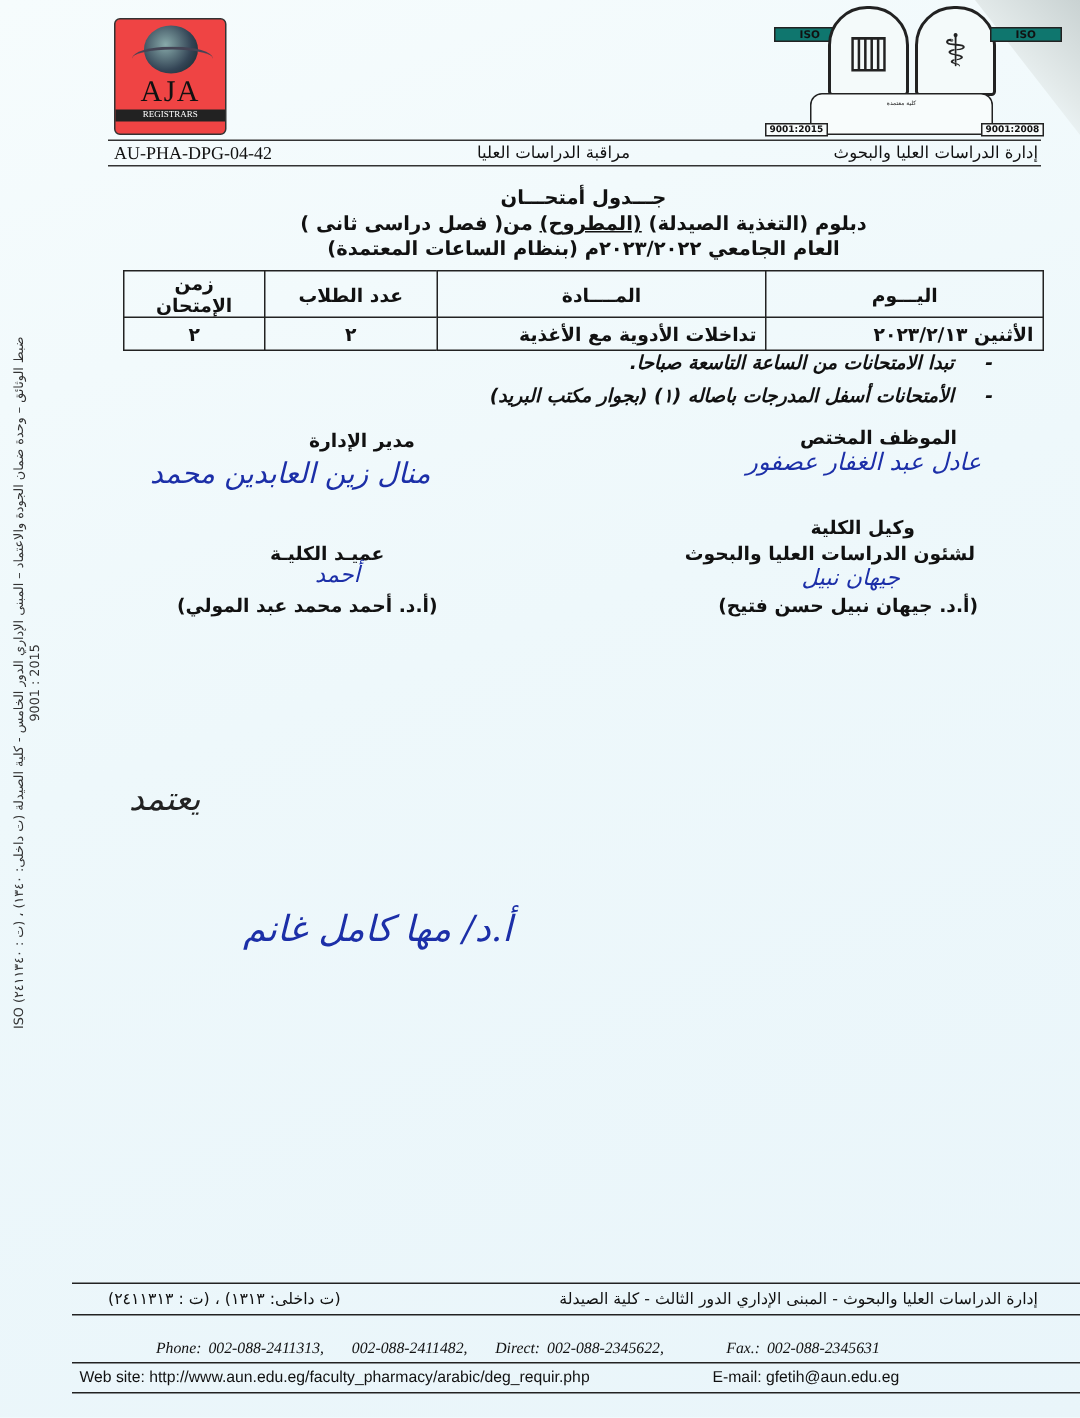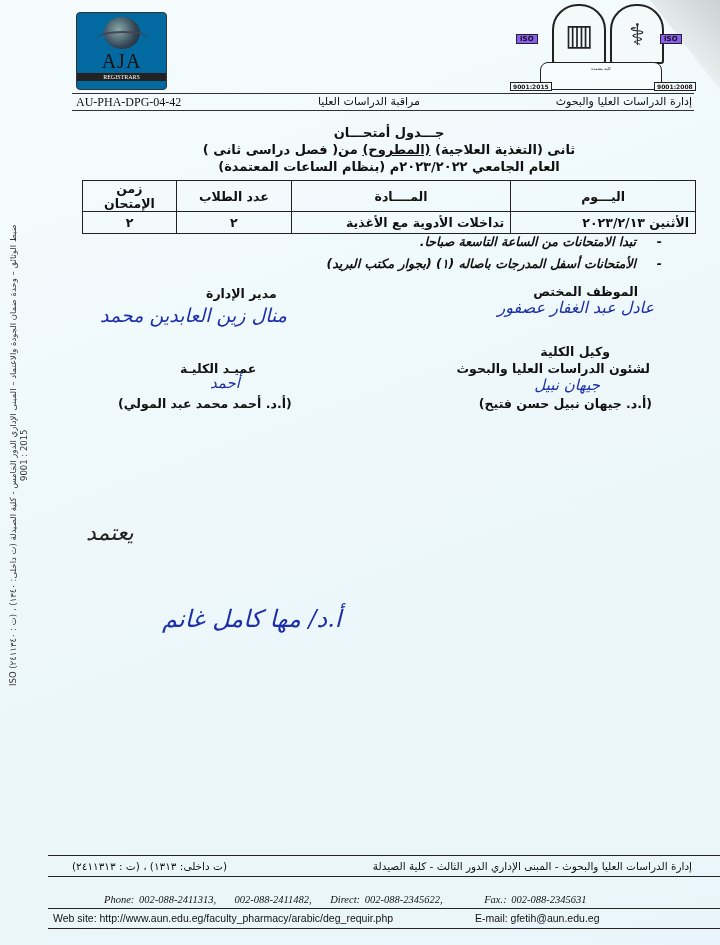--- a/index.html
+++ b/index.html
@@ -18,22 +18,22 @@
   .corner-fold {
     position: absolute; right: 0; top: 0; width: 70px; height: 90px;
     background: linear-gradient(225deg, #c9d2d2 0%, #e3eaea 45%, rgba(240,248,250,0) 70%);
     clip-path: polygon(0 0, 100% 0, 100% 100%);
     z-index: 1;
   }
   .content { position: absolute; inset: 0; z-index: 2; }
 
   
   .aja-logo {
-    position: absolute; left: 76px; top: 12px; width: 91px; height: 78px;
-    border: 1px solid #333; border-radius: 4px; background: #0369a1;
+    position: absolute; left: 76px; top: 12px; width: 75px; height: 78px;
+    border: 1px solid #333; border-radius: 4px; background: #ef4444;
     display: flex; flex-direction: column; align-items: center; padding-top: 4px;
   }
   .aja-globe {
     width: 36px; height: 32px; border-radius: 50%;
     background: radial-gradient(circle at 40% 40%, #8aa 0%, #345 60%, #122 100%);
     position: relative;
   }
   .aja-globe::after {
     content: ""; position: absolute; left: -8px; right: -10px; top: 14px; height: 14px;
     border-top: 2px solid #445; border-radius: 50%;
@@ -43,21 +43,21 @@
 
   .uni-logo { position: absolute; left: 510px; top: 2px; width: 182px; height: 90px; }
   .uni-arch {
     position: absolute; top: 2px; width: 54px; height: 60px;
     border: 2px solid #222; border-radius: 26px 26px 3px 3px; background: #f4fafa;
   }
   .uni-arch.left { left: 42px; }
   .uni-arch.right { left: 100px; }
   .arch-glyph { position: absolute; inset: 6px; display: flex; align-items: center; justify-content: center; font-size: 30px; color: #222; }
   .iso-tag {
-    position: absolute; top: 32px; font-size: 7px; font-weight: bold; border: 1px solid #222; padding: 0 3px; background: #8b5cf6;
+    position: absolute; top: 16px; font-size: 7px; font-weight: bold; border: 1px solid #222; padding: 0 16px; background: #0f766e;
   }
   .iso-tag.left { left: 6px; }
   .iso-tag.right { left: 150px; }
   .uni-banner {
     position: absolute; left: 30px; top: 60px; width: 122px; height: 28px;
     border: 1px solid #222; border-radius: 8px; background: #f8fcfc;
     font-size: 4px; line-height: 5px; text-align: center; padding-top: 3px; color: #222;
   }
   .iso-num { position: absolute; top: 80px; font-size: 6px; font-weight: bold; border: 1px solid #222; padding: 0 2px; background: #f8fcfc; }
   .iso-num.left { left: 0px; }
@@ -135,21 +135,21 @@
 
   <div class="hdr-line" style="top:93px;"></div>
   <div class="hdr-code">AU-PHA-DPG-04-42</div>
   <div class="hdr-center">مراقبة الدراسات العليا</div>
   <div class="hdr-right">إدارة الدراسات العليا والبحوث</div>
   <div class="hdr-line" style="top:110px;"></div>
 
   <div class="titles">
     <div>جـــدول أمتحـــان</div>
     <div>
-      <span>ثانى (التغذية العلاجية)</span>
+      <span>دبلوم (التغذية الصيدلة)</span>
       <span class="u">(المطروح)</span>
       <span>من( فصل دراسى ثانى )</span>
     </div>
     <div>العام الجامعي ٢٠٢٣/٢٠٢٢م (بنظام الساعات المعتمدة)</div>
   </div>
 
   <table class="exam-table">
     <tbody>
         <tr>
       <th class="col-day">اليـــوم</th>

